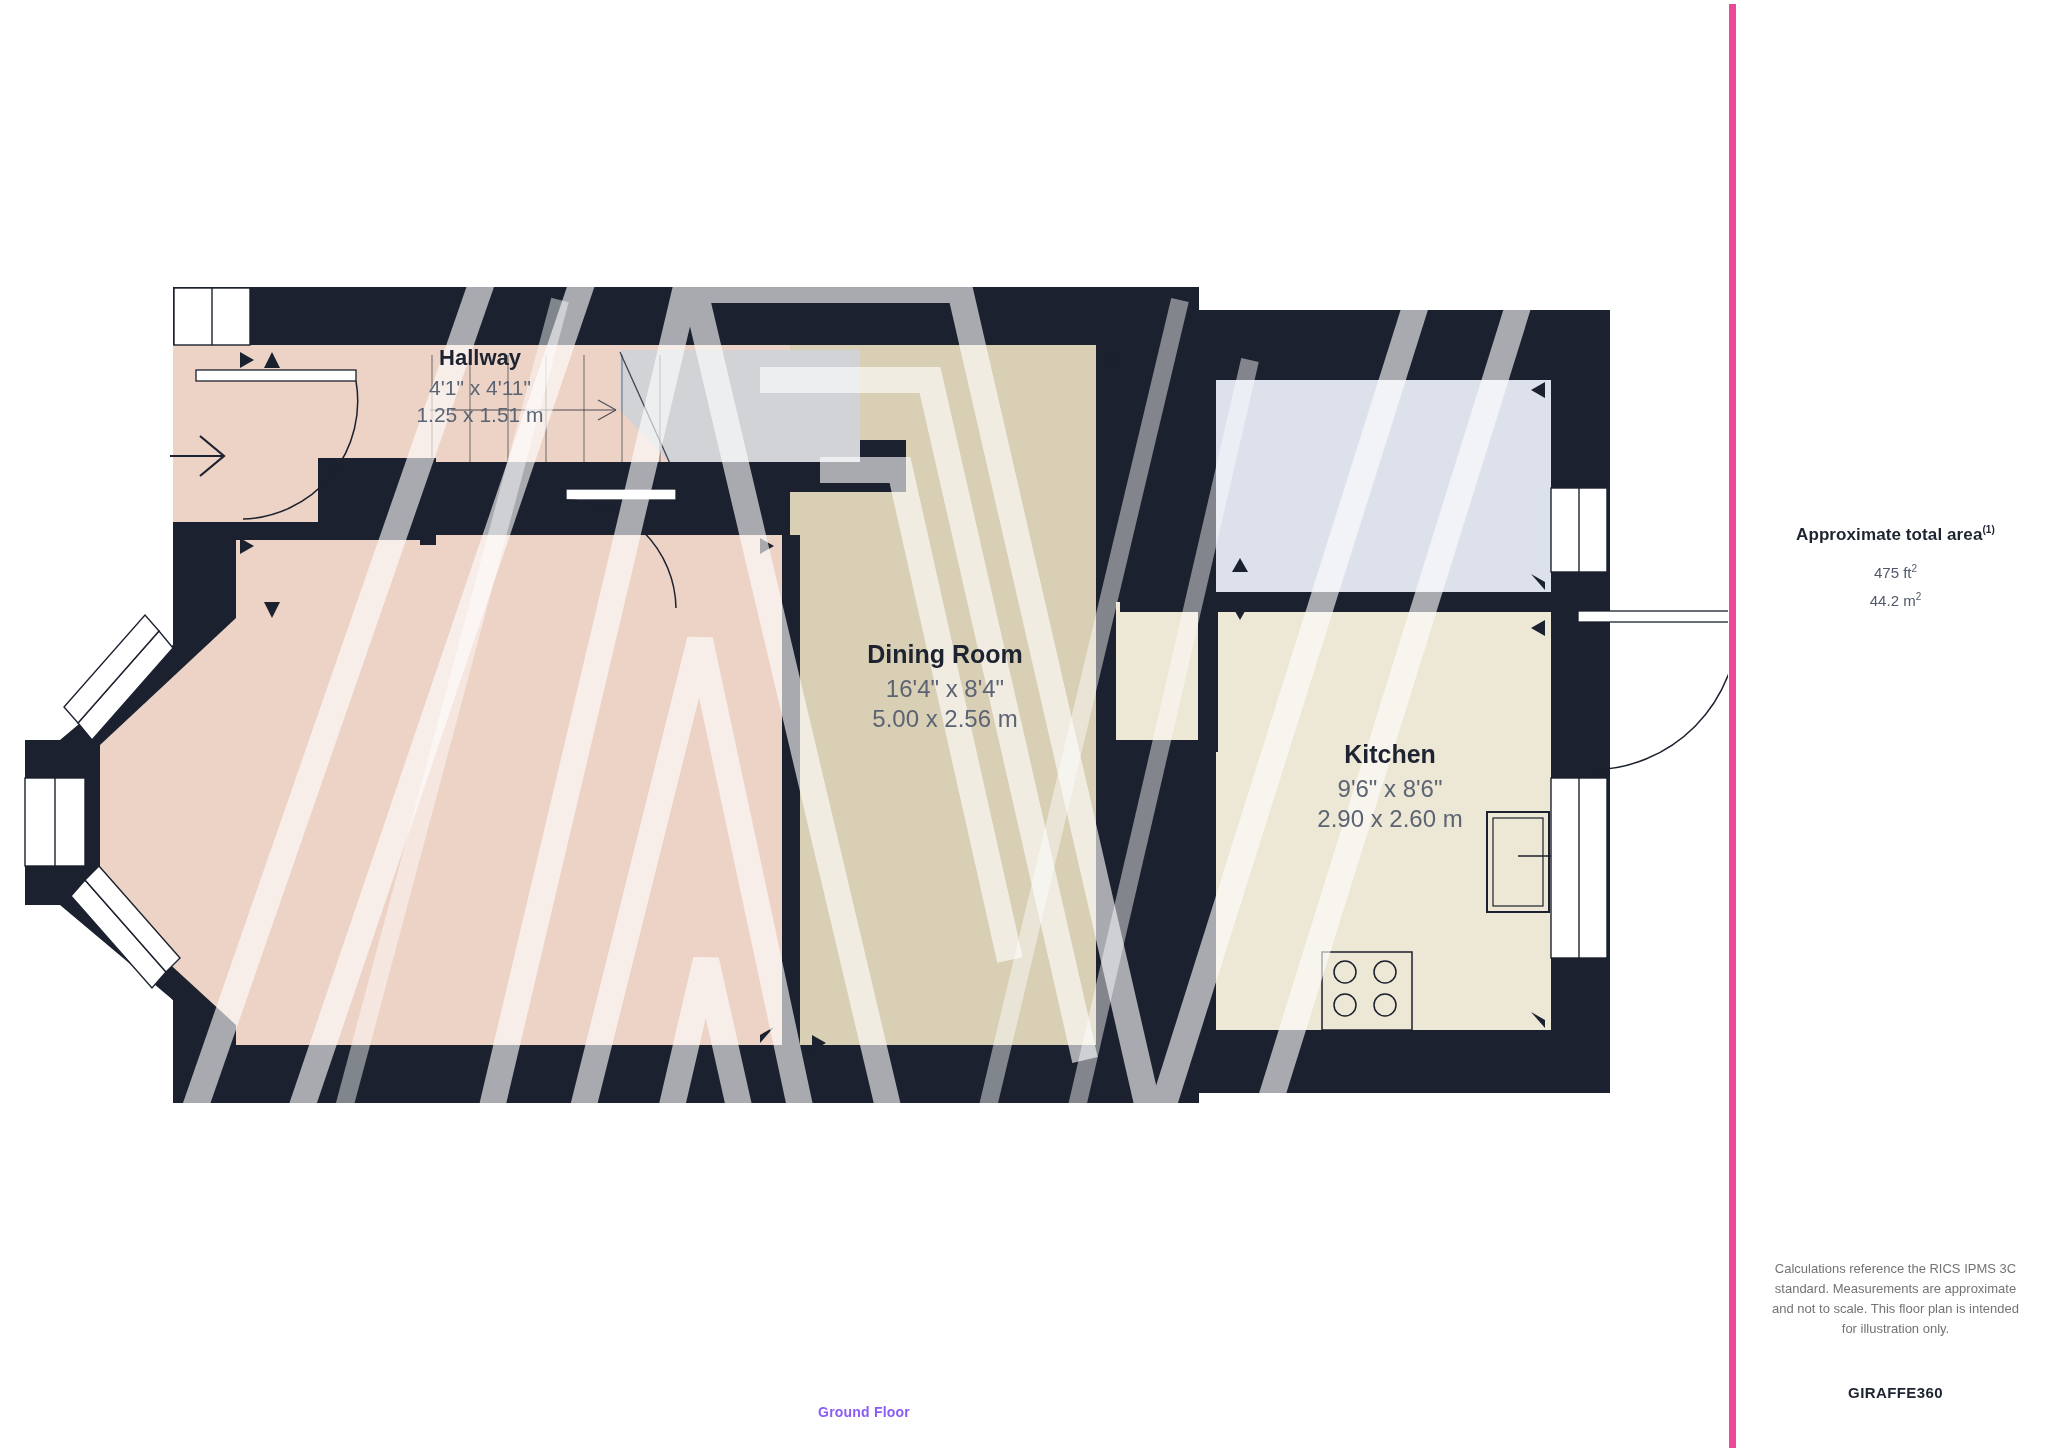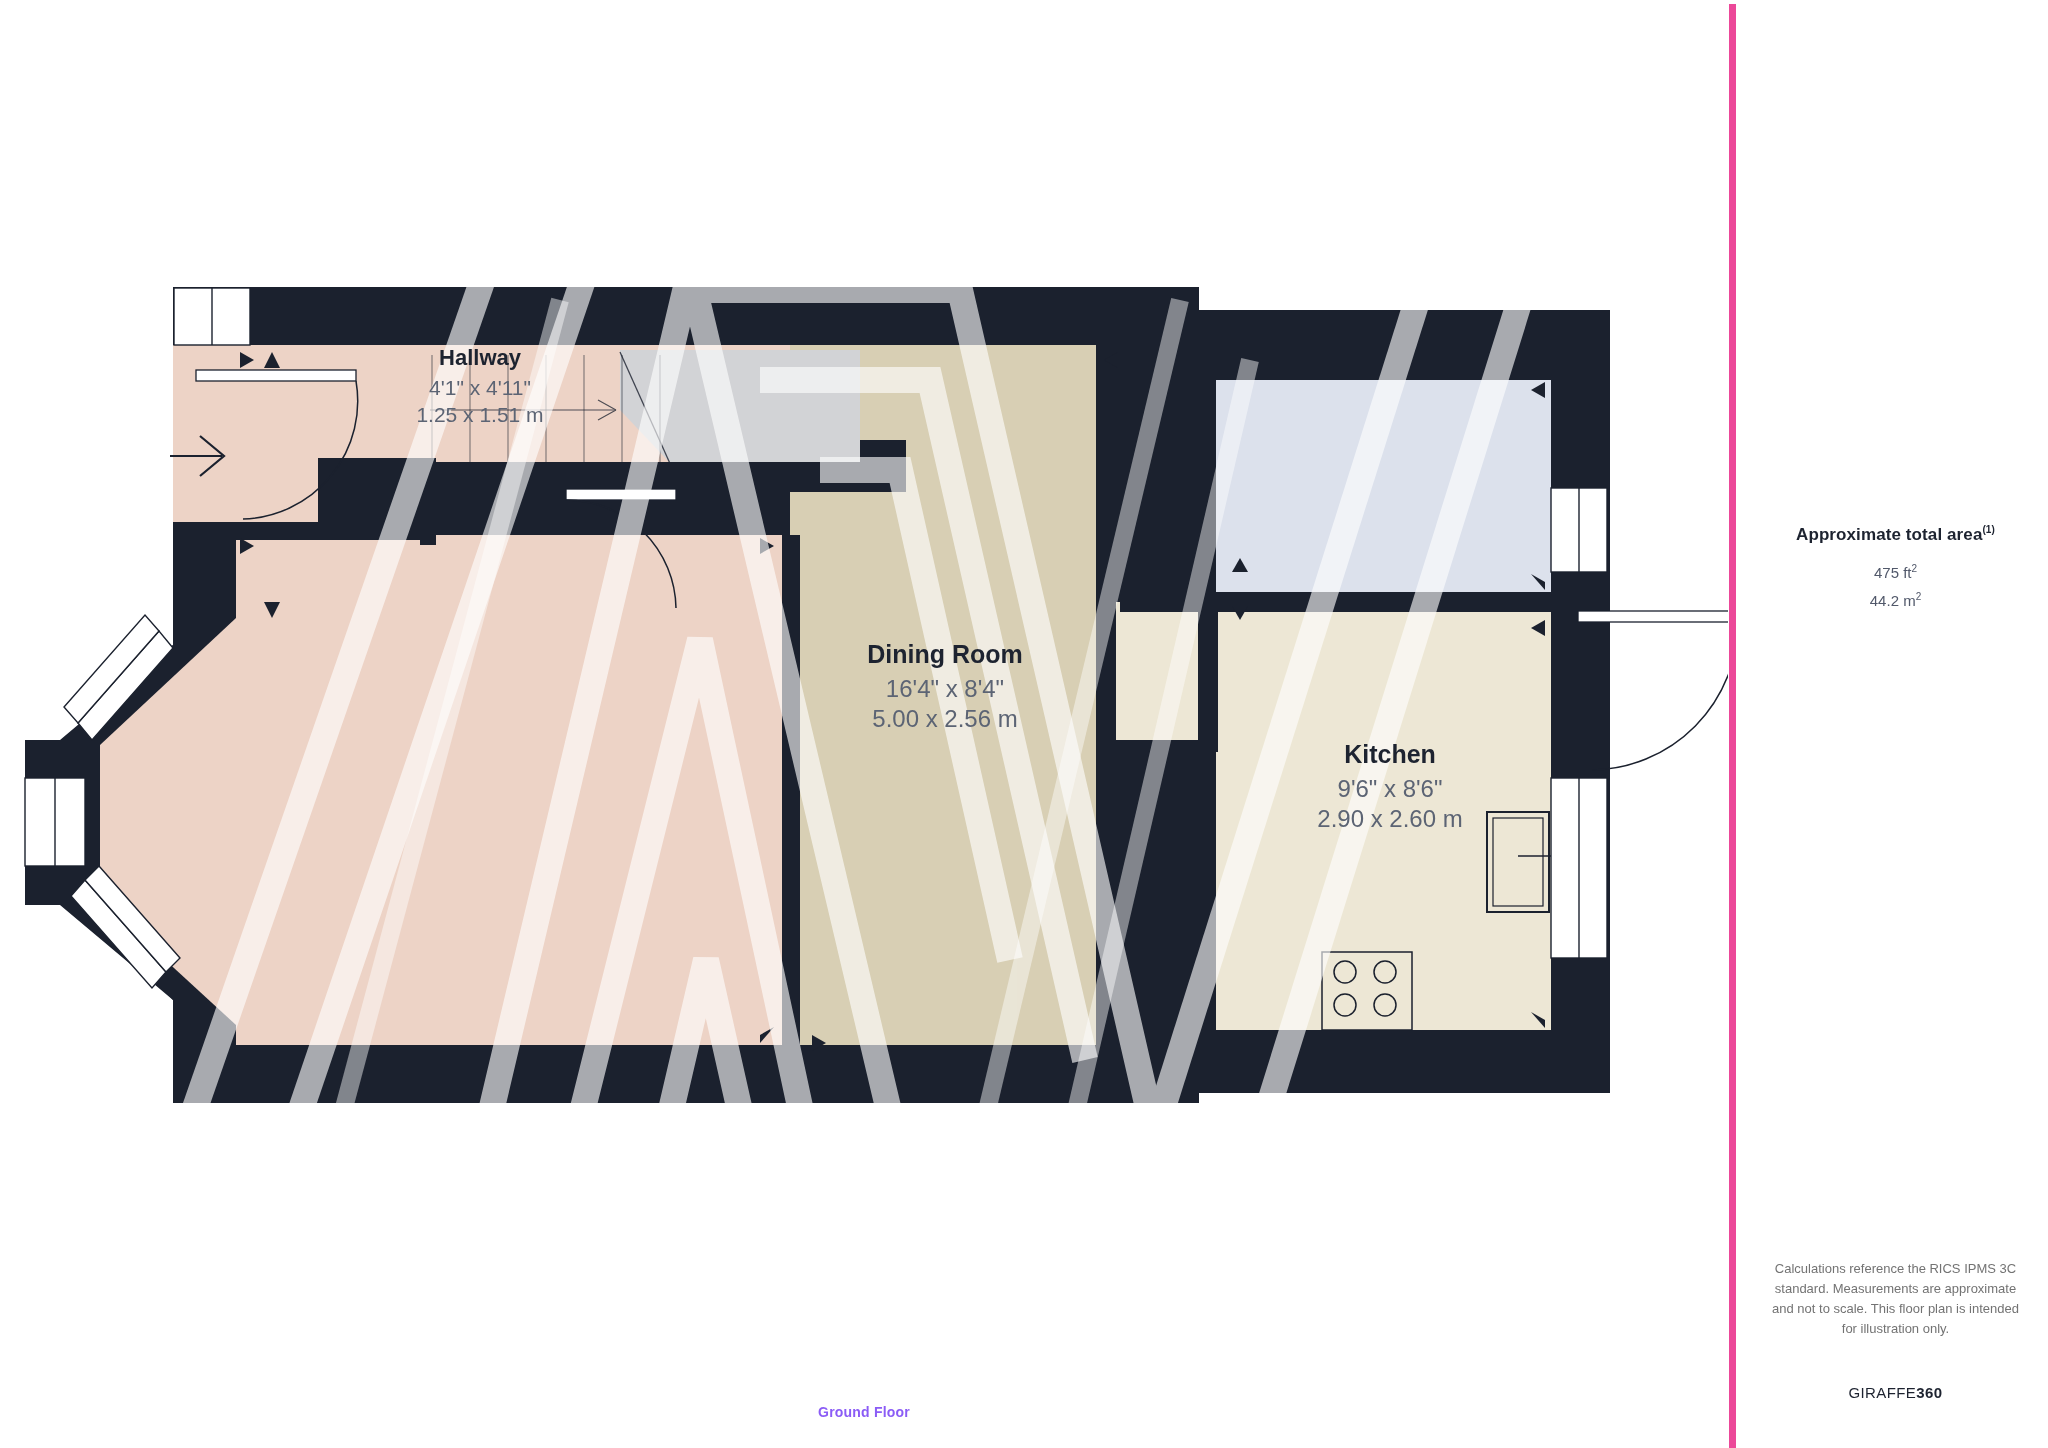--- a/index.html
+++ b/index.html
@@ -70,21 +70,21 @@
     text-align: center; padding: 0 28px;
   }
   #disclaimer {
     font-size: 13px; color: #737373; line-height: 1.55;
   }
   #brand {
     position: absolute; top: 1380px; left: 0; width: 319px;
     text-align: center;
     font-size: 15px; color: #1d2330; letter-spacing: .4px;
   }
-  #brand .b-light { font-weight: normal; }
+  #brand .b-light { font-weight: bold; }
   #brand .b-bold { font-weight: bold; }
 
   
   .room-label {
     position: absolute;
     text-align: center;
     pointer-events: none;
     white-space: nowrap;
   }
   .room-name {

